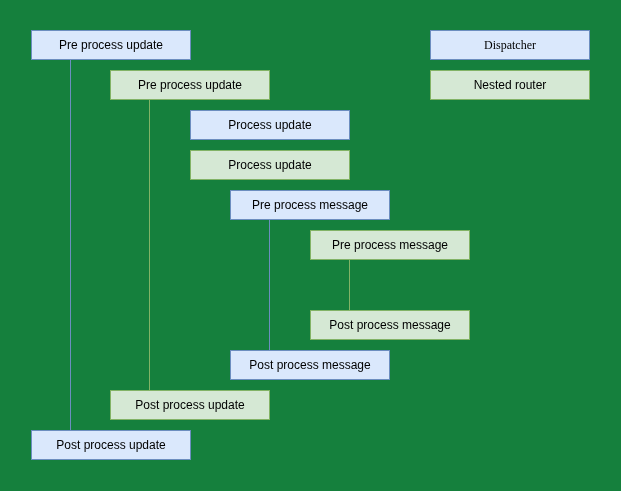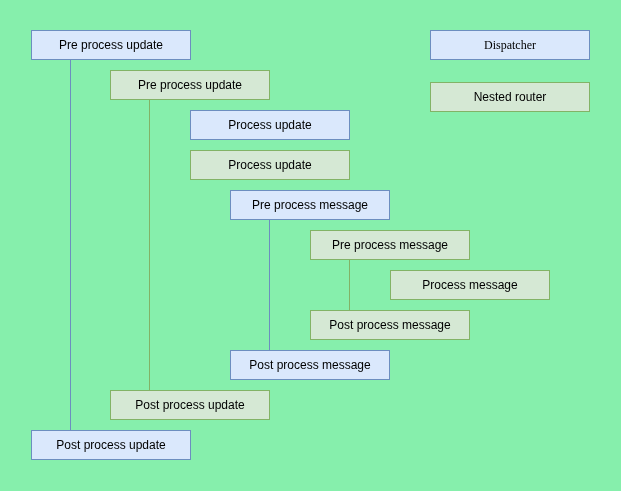--- a/index.html
+++ b/index.html
@@ -33,52 +33,49 @@
   .connector {
     position: absolute;
     width: 0;
     border-left-width: 1px;
     border-left-style: solid;
   }
 </style>
 </head>
 <body>
 
-<div class="canvas" style="width: 621px; height: 491px; background: #86efac;">
+<div class="canvas" style="width: 621px; height: 491px; background: #15803d;">
 
 <div class="connector" style="left: 70px; top: 60px; height: 370px; border-left-color: rgb(108, 142, 191);"></div>
     <div class="connector" style="left: 149px; top: 100px; height: 290px; border-left-color: rgb(130, 179, 102);"></div>
     <div class="connector" style="left: 269px; top: 220px; height: 130px; border-left-color: rgb(108, 142, 191);"></div>
     <div class="connector" style="left: 349px; top: 260px; height: 50px; border-left-color: rgb(130, 179, 102);"></div>
     <div class="box" style="left: 31px; top: 30px; width: 160px; height: 30px; background: rgb(218, 232, 252); border-color: rgb(108, 142, 191);">
     <span class="box-label" style="color: rgb(0, 0, 0);">Pre process update</span>
   </div>
     <div class="box" style="left: 430px; top: 30px; width: 160px; height: 30px; background: rgb(218, 232, 252); border-color: rgb(108, 142, 191); font-family: Liberation Serif, serif;">
     <span class="box-label" style="color: rgb(0, 0, 0);">Dispatcher</span>
   </div>
     <div class="box" style="left: 110px; top: 70px; width: 160px; height: 30px; background: rgb(213, 232, 212); border-color: rgb(130, 179, 102);">
     <span class="box-label" style="color: rgb(0, 0, 0);">Pre process update</span>
   </div>
-    <div class="box" style="left: 430px; top: 70px; width: 160px; height: 30px; background: rgb(213, 232, 212); border-color: rgb(130, 179, 102); margin-top: 12px;">
+    <div class="box" style="left: 430px; top: 70px; width: 160px; height: 30px; background: rgb(213, 232, 212); border-color: rgb(130, 179, 102);">
     <span class="box-label" style="color: rgb(0, 0, 0);">Nested router</span>
   </div>
     <div class="box" style="left: 190px; top: 110px; width: 160px; height: 30px; background: rgb(218, 232, 252); border-color: rgb(108, 142, 191);">
     <span class="box-label" style="color: rgb(0, 0, 0);">Process update</span>
   </div>
     <div class="box" style="left: 190px; top: 150px; width: 160px; height: 30px; background: rgb(213, 232, 212); border-color: rgb(130, 179, 102);">
     <span class="box-label" style="color: rgb(0, 0, 0);">Process update</span>
   </div>
     <div class="box" style="left: 230px; top: 190px; width: 160px; height: 30px; background: rgb(218, 232, 252); border-color: rgb(108, 142, 191);">
     <span class="box-label" style="color: rgb(0, 0, 0);">Pre process message</span>
   </div>
     <div class="box" style="left: 310px; top: 230px; width: 160px; height: 30px; background: rgb(213, 232, 212); border-color: rgb(130, 179, 102);">
     <span class="box-label" style="color: rgb(0, 0, 0);">Pre process message</span>
-  </div>
-    <div class="box" style="left: 390px; top: 270px; width: 160px; height: 30px; background: rgb(213, 232, 212); border-color: rgb(130, 179, 102);">
-    <span class="box-label" style="color: rgb(0, 0, 0);">Process message</span>
   </div>
     <div class="box" style="left: 310px; top: 310px; width: 160px; height: 30px; background: rgb(213, 232, 212); border-color: rgb(130, 179, 102);">
     <span class="box-label" style="color: rgb(0, 0, 0);">Post process message</span>
   </div>
     <div class="box" style="left: 230px; top: 350px; width: 160px; height: 30px; background: rgb(218, 232, 252); border-color: rgb(108, 142, 191);">
     <span class="box-label" style="color: rgb(0, 0, 0);">Post process message</span>
   </div>
     <div class="box" style="left: 110px; top: 390px; width: 160px; height: 30px; background: rgb(213, 232, 212); border-color: rgb(130, 179, 102);">
     <span class="box-label" style="color: rgb(0, 0, 0);">Post process update</span>
   </div>

